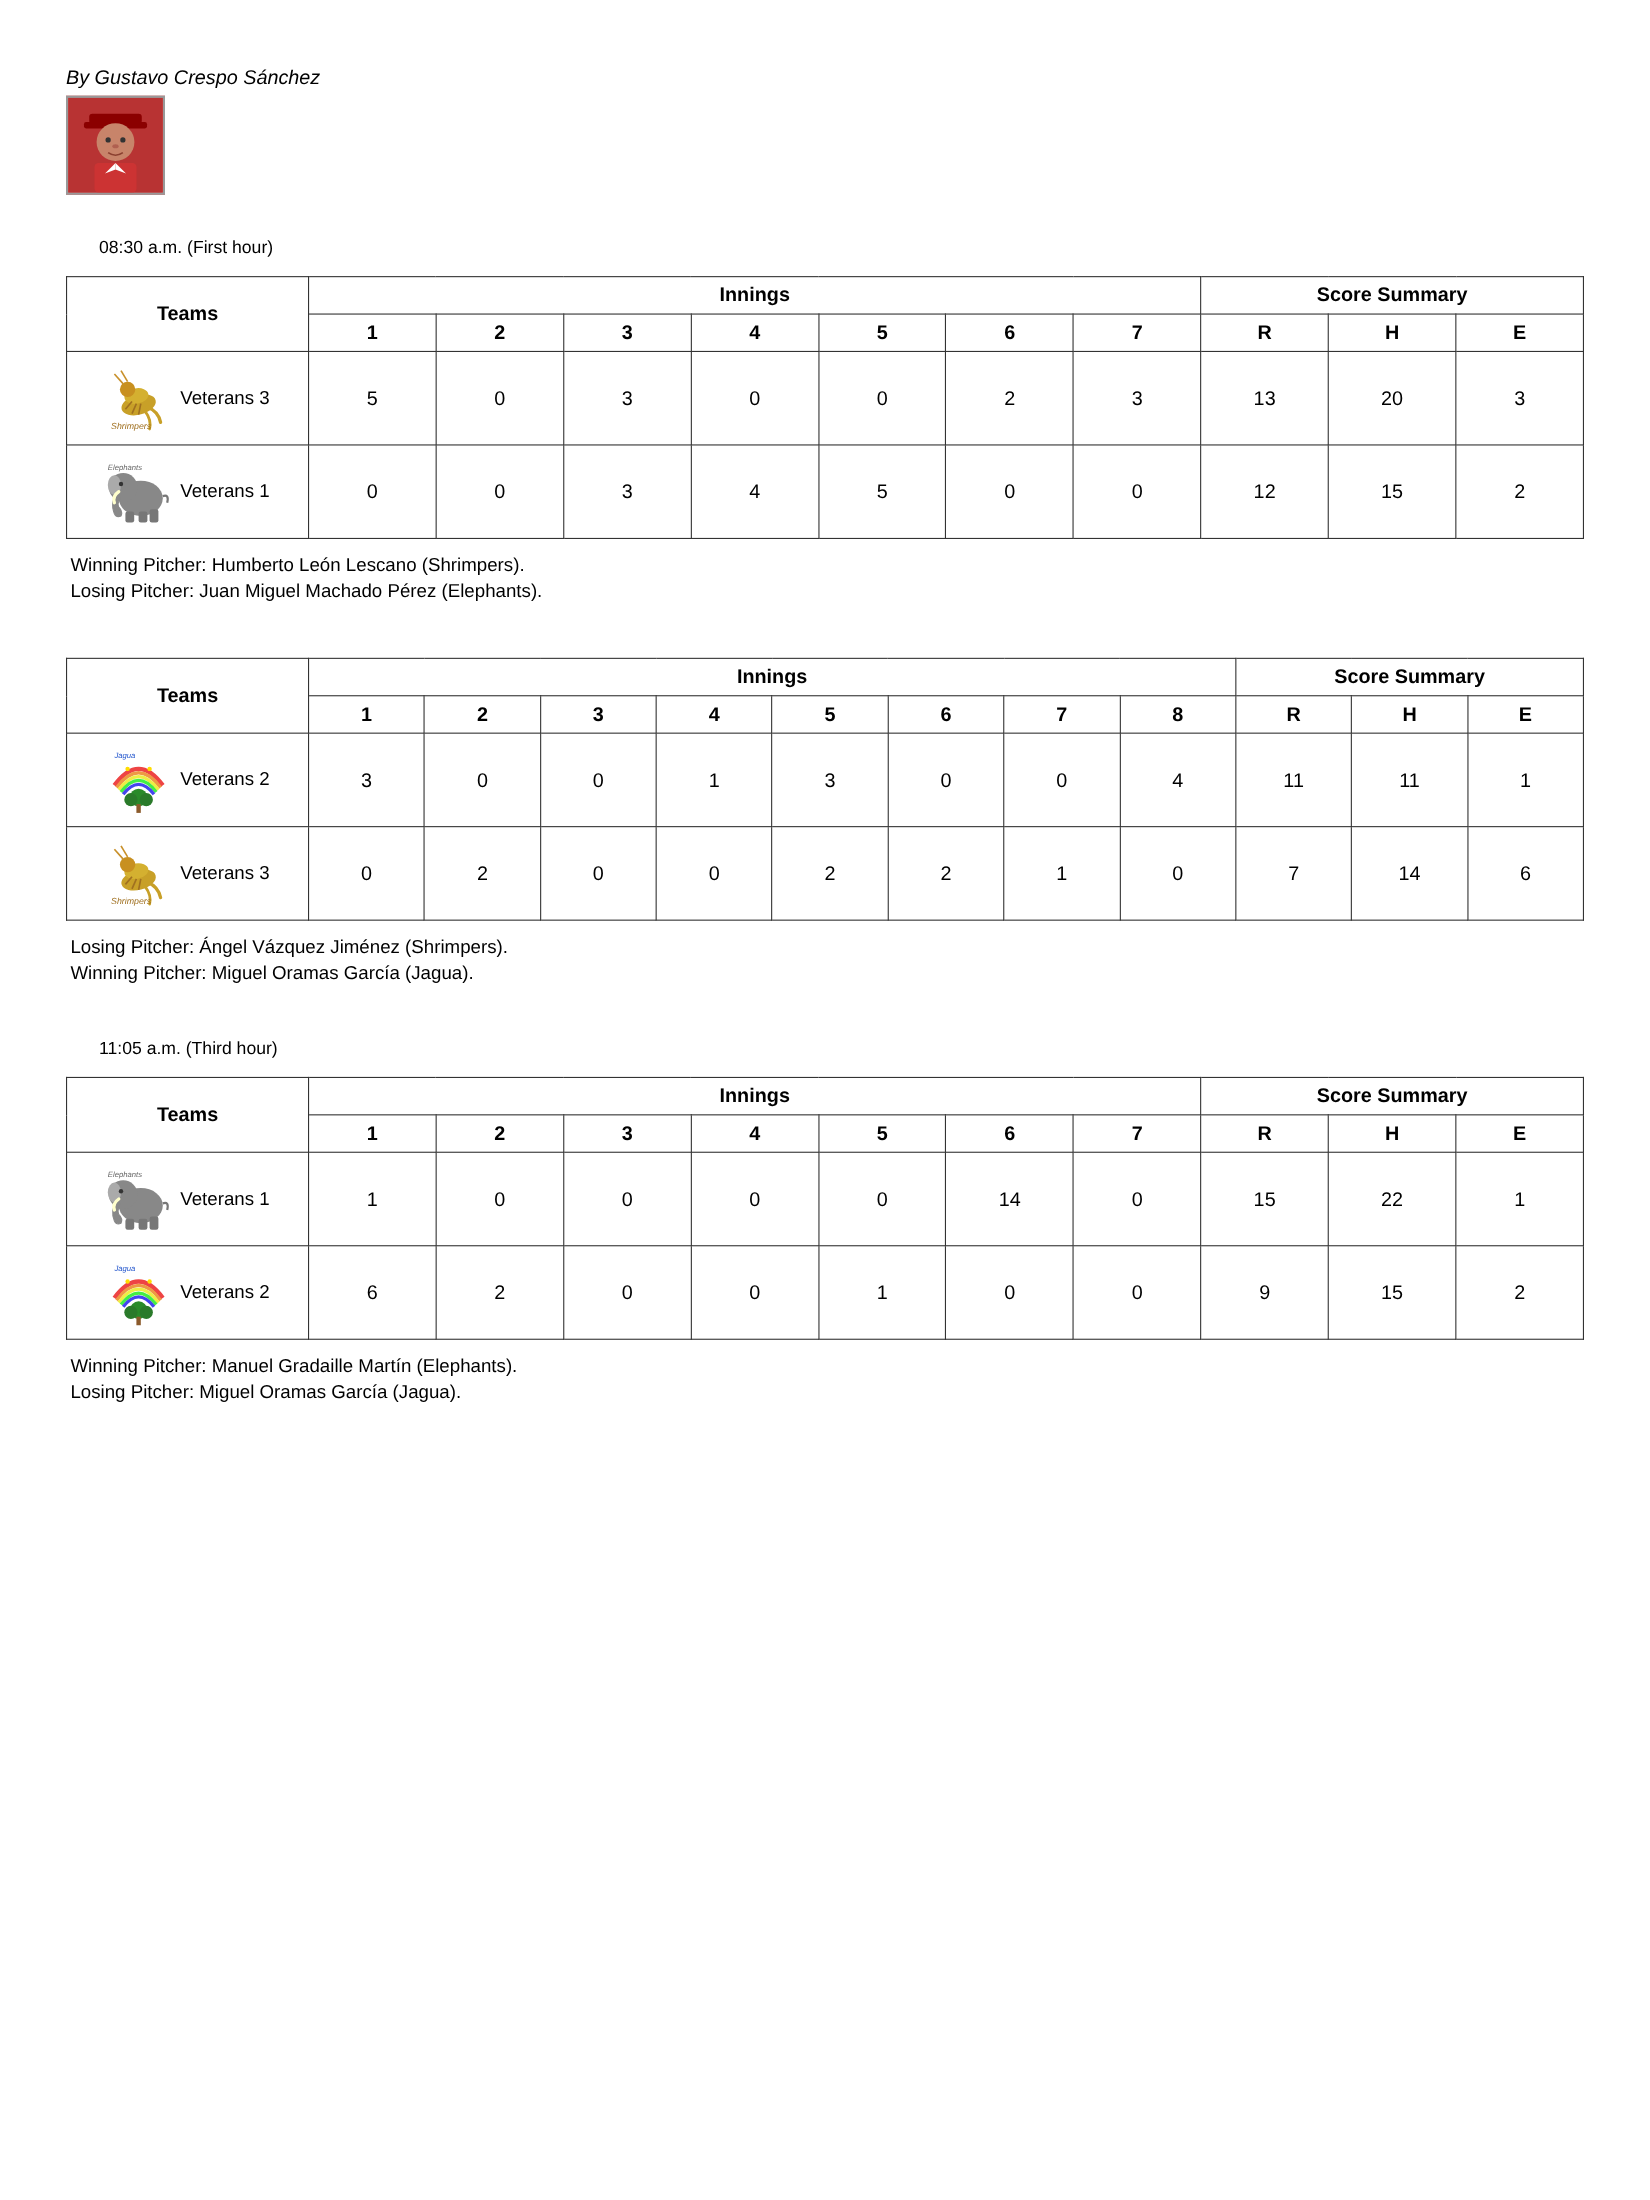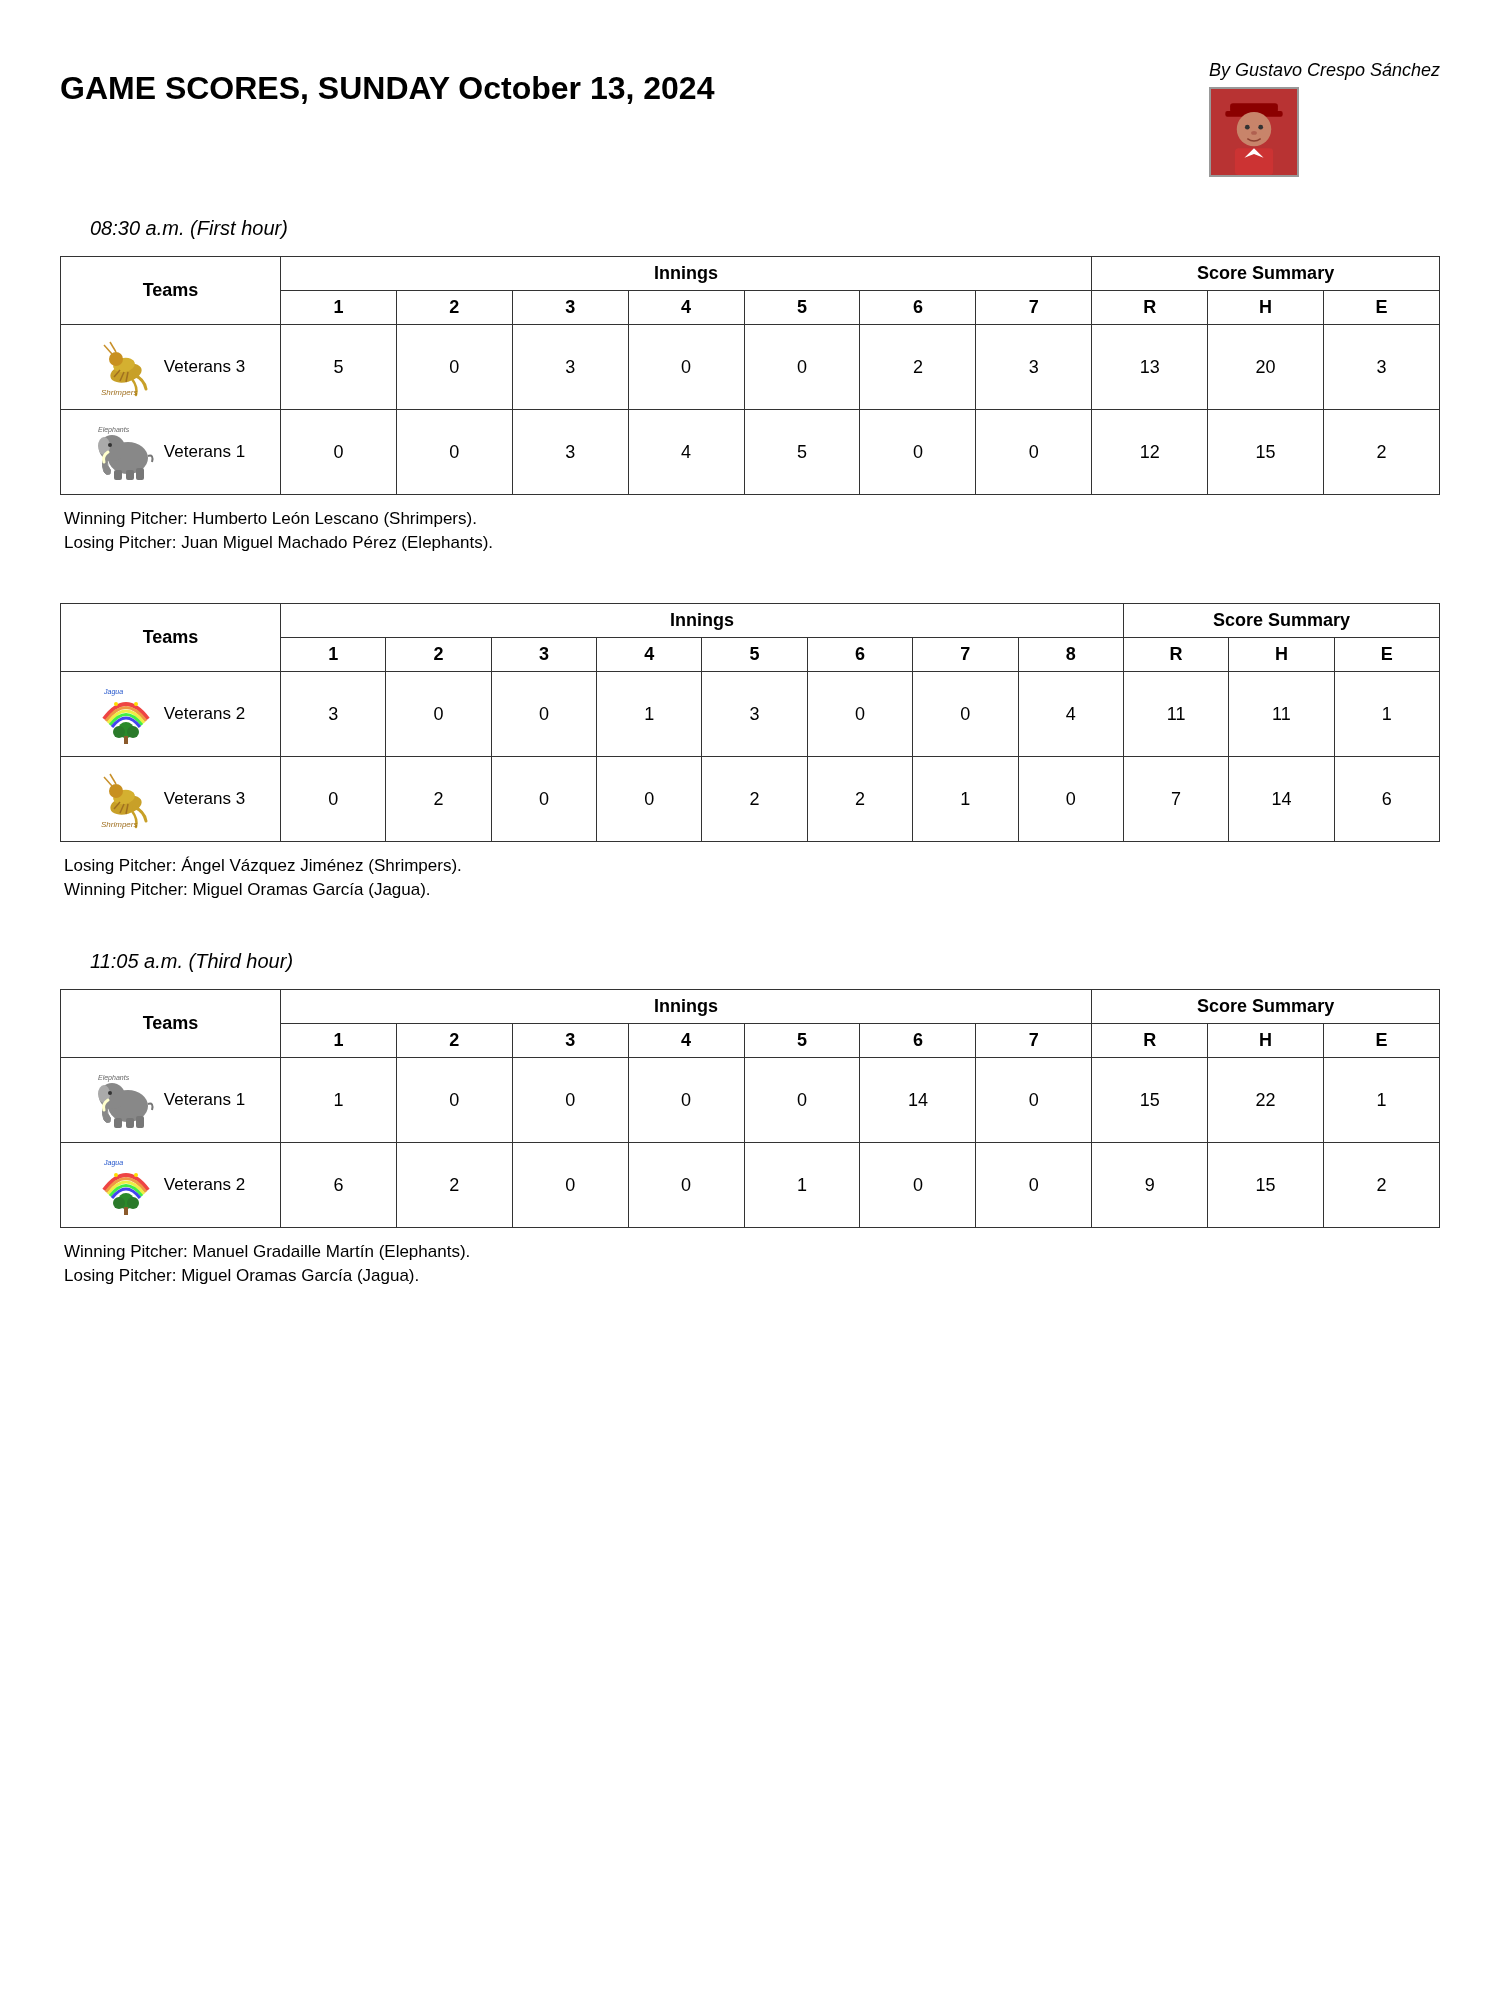--- a/index.html
+++ b/index.html
@@ -40,24 +40,23 @@
       align-items: center;
       justify-content: center;
       overflow: hidden;
       position: relative;
     }
 
     .game-section {
       margin-bottom: 50px;
     }
     .game-time {
-      font-size: 20px;
+      font-size: 16px;
       margin-bottom: 16px;
       padding-left: 30px;
-      font-style: italic;
     }
     .score-table {
       width: 100%;
       border-collapse: collapse;
       margin-bottom: 14px;
       font-size: 18px;
     }
     .score-table th, .score-table td {
       border: 1px solid #333;
       text-align: center;
@@ -97,21 +96,20 @@
     .pitcher-info {
       font-size: 17px;
       margin-bottom: 4px;
       padding-left: 4px;
     }
   </style>
 </head>
 <body>
 
 <div class="header">
-  <div class="header-title">GAME SCORES, SUNDAY October 13, 2024</div>
   <div class="header-right">
     <div class="author-label">By Gustavo Crespo Sánchez</div>
     <div class="author-photo">
       <svg width="90" height="90" viewBox="0 0 90 90">
         <rect width="90" height="90" fill="#cc4444"></rect>
         <rect x="0" y="0" width="90" height="90" fill="#b83333"></rect>
 
         <rect x="20" y="15" width="50" height="10" fill="#8b0000" rx="3"></rect>
         <rect x="15" y="23" width="60" height="6" fill="#8b0000" rx="2"></rect>
 

